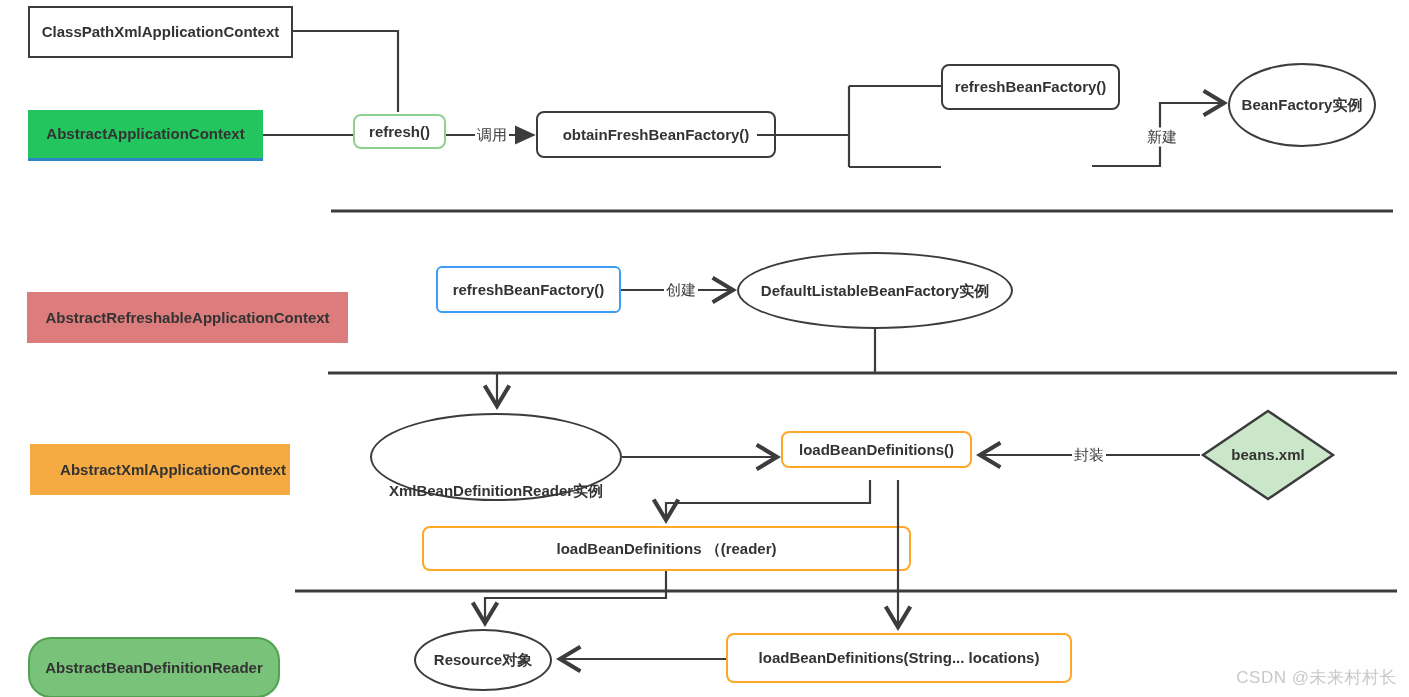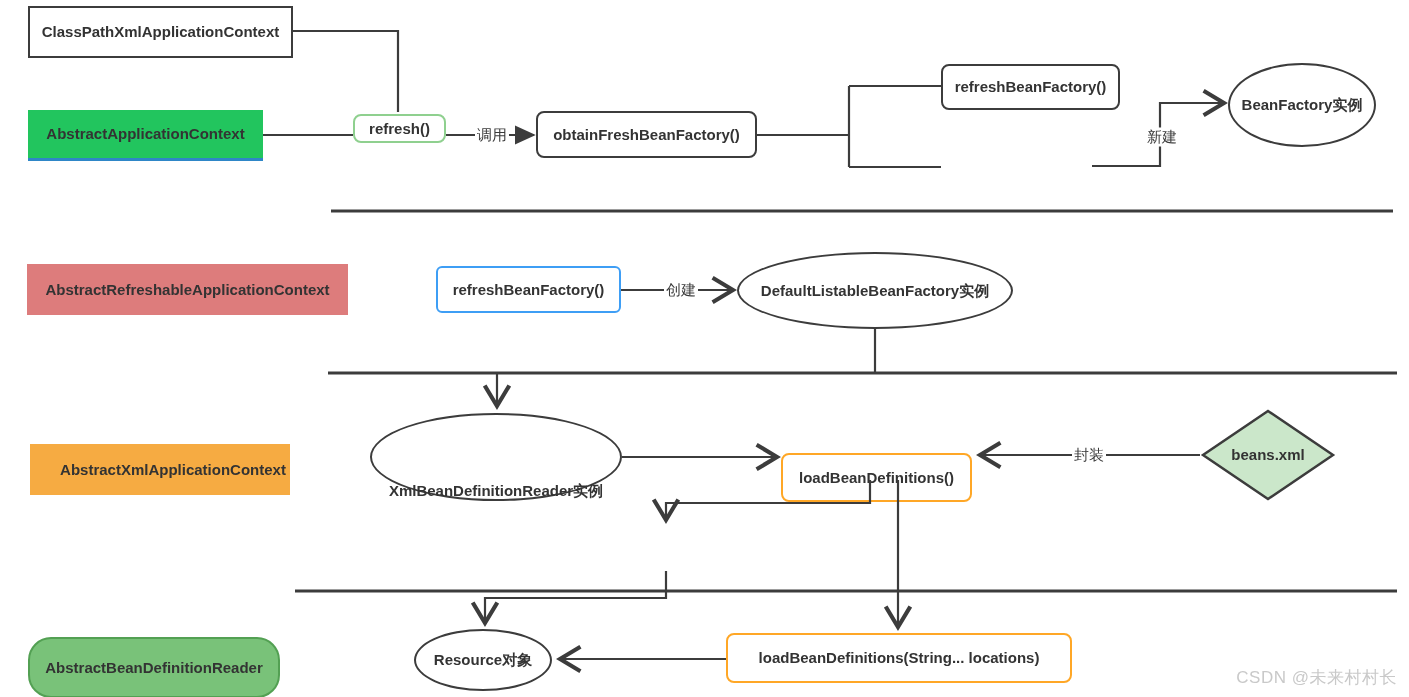--- a/index.html
+++ b/index.html
@@ -9,21 +9,21 @@
   }
   .node{
     position:absolute;display:flex;align-items:center;justify-content:center;
     box-sizing:border-box;font-size:15px;font-weight:bold;color:#333;
     background:#fff;text-align:center;line-height:1.15;z-index:2;
   }
   .sq{border:2px solid #3C3C3C;}
   .rr{border:2.5px solid #3C3C3C;border-radius:8px;}
   .ellipse{border:2px solid #3C3C3C;border-radius:50%;}
   .label-blue{background:#22c55e;border:none;border-bottom:3px solid #2E86C7;}
-  .label-red{background:#DD7C7C;border:none;}
+  .label-red{background:#DD7C7C;border:none;margin-top:28px;}
   .label-orange{background:#F6AB42;border:none;}
   .label-green{background:#79C279;border:2px solid #53A053;}
   .b-green{border:2px solid #8FD08F;border-radius:8px;}
   .b-blue{border:2px solid #3E9EF5;border-radius:6px;}
   .b-orange{border:2.5px solid #FFA726;border-radius:8px;}
   .diamond{background:transparent;border:none;}
   .diamond svg{position:absolute;left:0;top:0;}
   .diamond span{position:relative;z-index:1;}
   #edges{position:absolute;left:0;top:0;z-index:5;pointer-events:none;}
   .edge-label{
@@ -79,24 +79,24 @@
   <span class="edge-label" style="left:1162px;top:137px;">新建</span>
   <span class="edge-label" style="left:681px;top:290px;">创建</span>
   <span class="edge-label" style="left:1089px;top:455px;">封装</span>
 
   <div class="node sq" style="left:28px;top:6px;width:265px;height:52px;">
     <span>ClassPathXmlApplicationContext</span>
   </div>
   <div class="node label-blue" style="left:28px;top:110px;width:235px;height:51px;">
     <span>AbstractApplicationContext</span>
   </div>
-  <div class="node b-green" style="left:353px;top:114px;width:93px;height:29px;align-items:center;">
+  <div class="node b-green" style="left:353px;top:114px;width:93px;height:35px;align-items:center;">
     <span>refresh()</span>
   </div>
-  <div class="node rr" style="left:536px;top:111px;width:221px;height:47px;">
+  <div class="node rr" style="left:536px;top:111px;width:240px;height:47px;">
     <span>obtainFreshBeanFactory()</span>
   </div>
   <div class="node rr" style="left:941px;top:64px;width:179px;height:46px;border-width:2px;">
     <span>refreshBeanFactory()</span>
   </div>
   <div class="node ellipse" style="left:1228px;top:63px;width:148px;height:84px;text-align:center;">
     <span>BeanFactory实例</span>
   </div>
 
   <div class="node label-red" style="left:27px;top:264px;width:321px;height:51px;">
@@ -108,28 +108,31 @@
   <div class="node ellipse" style="left:737px;top:252px;width:276px;height:77px;">
     <span>DefaultListableBeanFactory实例</span>
   </div>
 
   <div class="node label-orange" style="left:30px;top:444px;width:260px;height:51px;padding-left:26px;">
     <span>AbstractXmlApplicationContext</span>
   </div>
   <div class="node ellipse" style="left:370px;top:413px;width:252px;height:88px;align-items:flex-end;">
     <span>XmlBeanDefinitionReader实例</span>
   </div>
-  <div class="node b-orange" style="left:781px;top:453px;width:191px;height:49px;">
+  <div class="node b-orange" style="left:781px;top:431px;width:191px;height:37px;">
     <span>loadBeanDefinitions()</span>
   </div>
   <div class="node diamond" style="left:1200px;top:409px;width:136px;height:92px;">
     <svg width="136" height="92" viewBox="0 0 136 92">
       <polygon points="68,2 133,46 68,90 3,46" fill="#CBE7CA" stroke="#3C3C3C" stroke-width="2.5"></polygon>
     </svg>
     <span>beans.xml</span>
+  </div>
+  <div class="node b-orange" style="left:422px;top:526px;width:489px;height:45px;">
+    <span>loadBeanDefinitions （(reader)</span>
   </div>
 
   <div class="node label-green" style="left:28px;top:637px;width:252px;height:61px;border-radius:23px;">
     <span>AbstractBeanDefinitionReader</span>
   </div>
   <div class="node ellipse" style="left:414px;top:629px;width:138px;height:62px;">
     <span>Resource对象</span>
   </div>
   <div class="node b-orange" style="left:726px;top:633px;width:346px;height:50px;">
     <span>loadBeanDefinitions(String... locations)</span>

